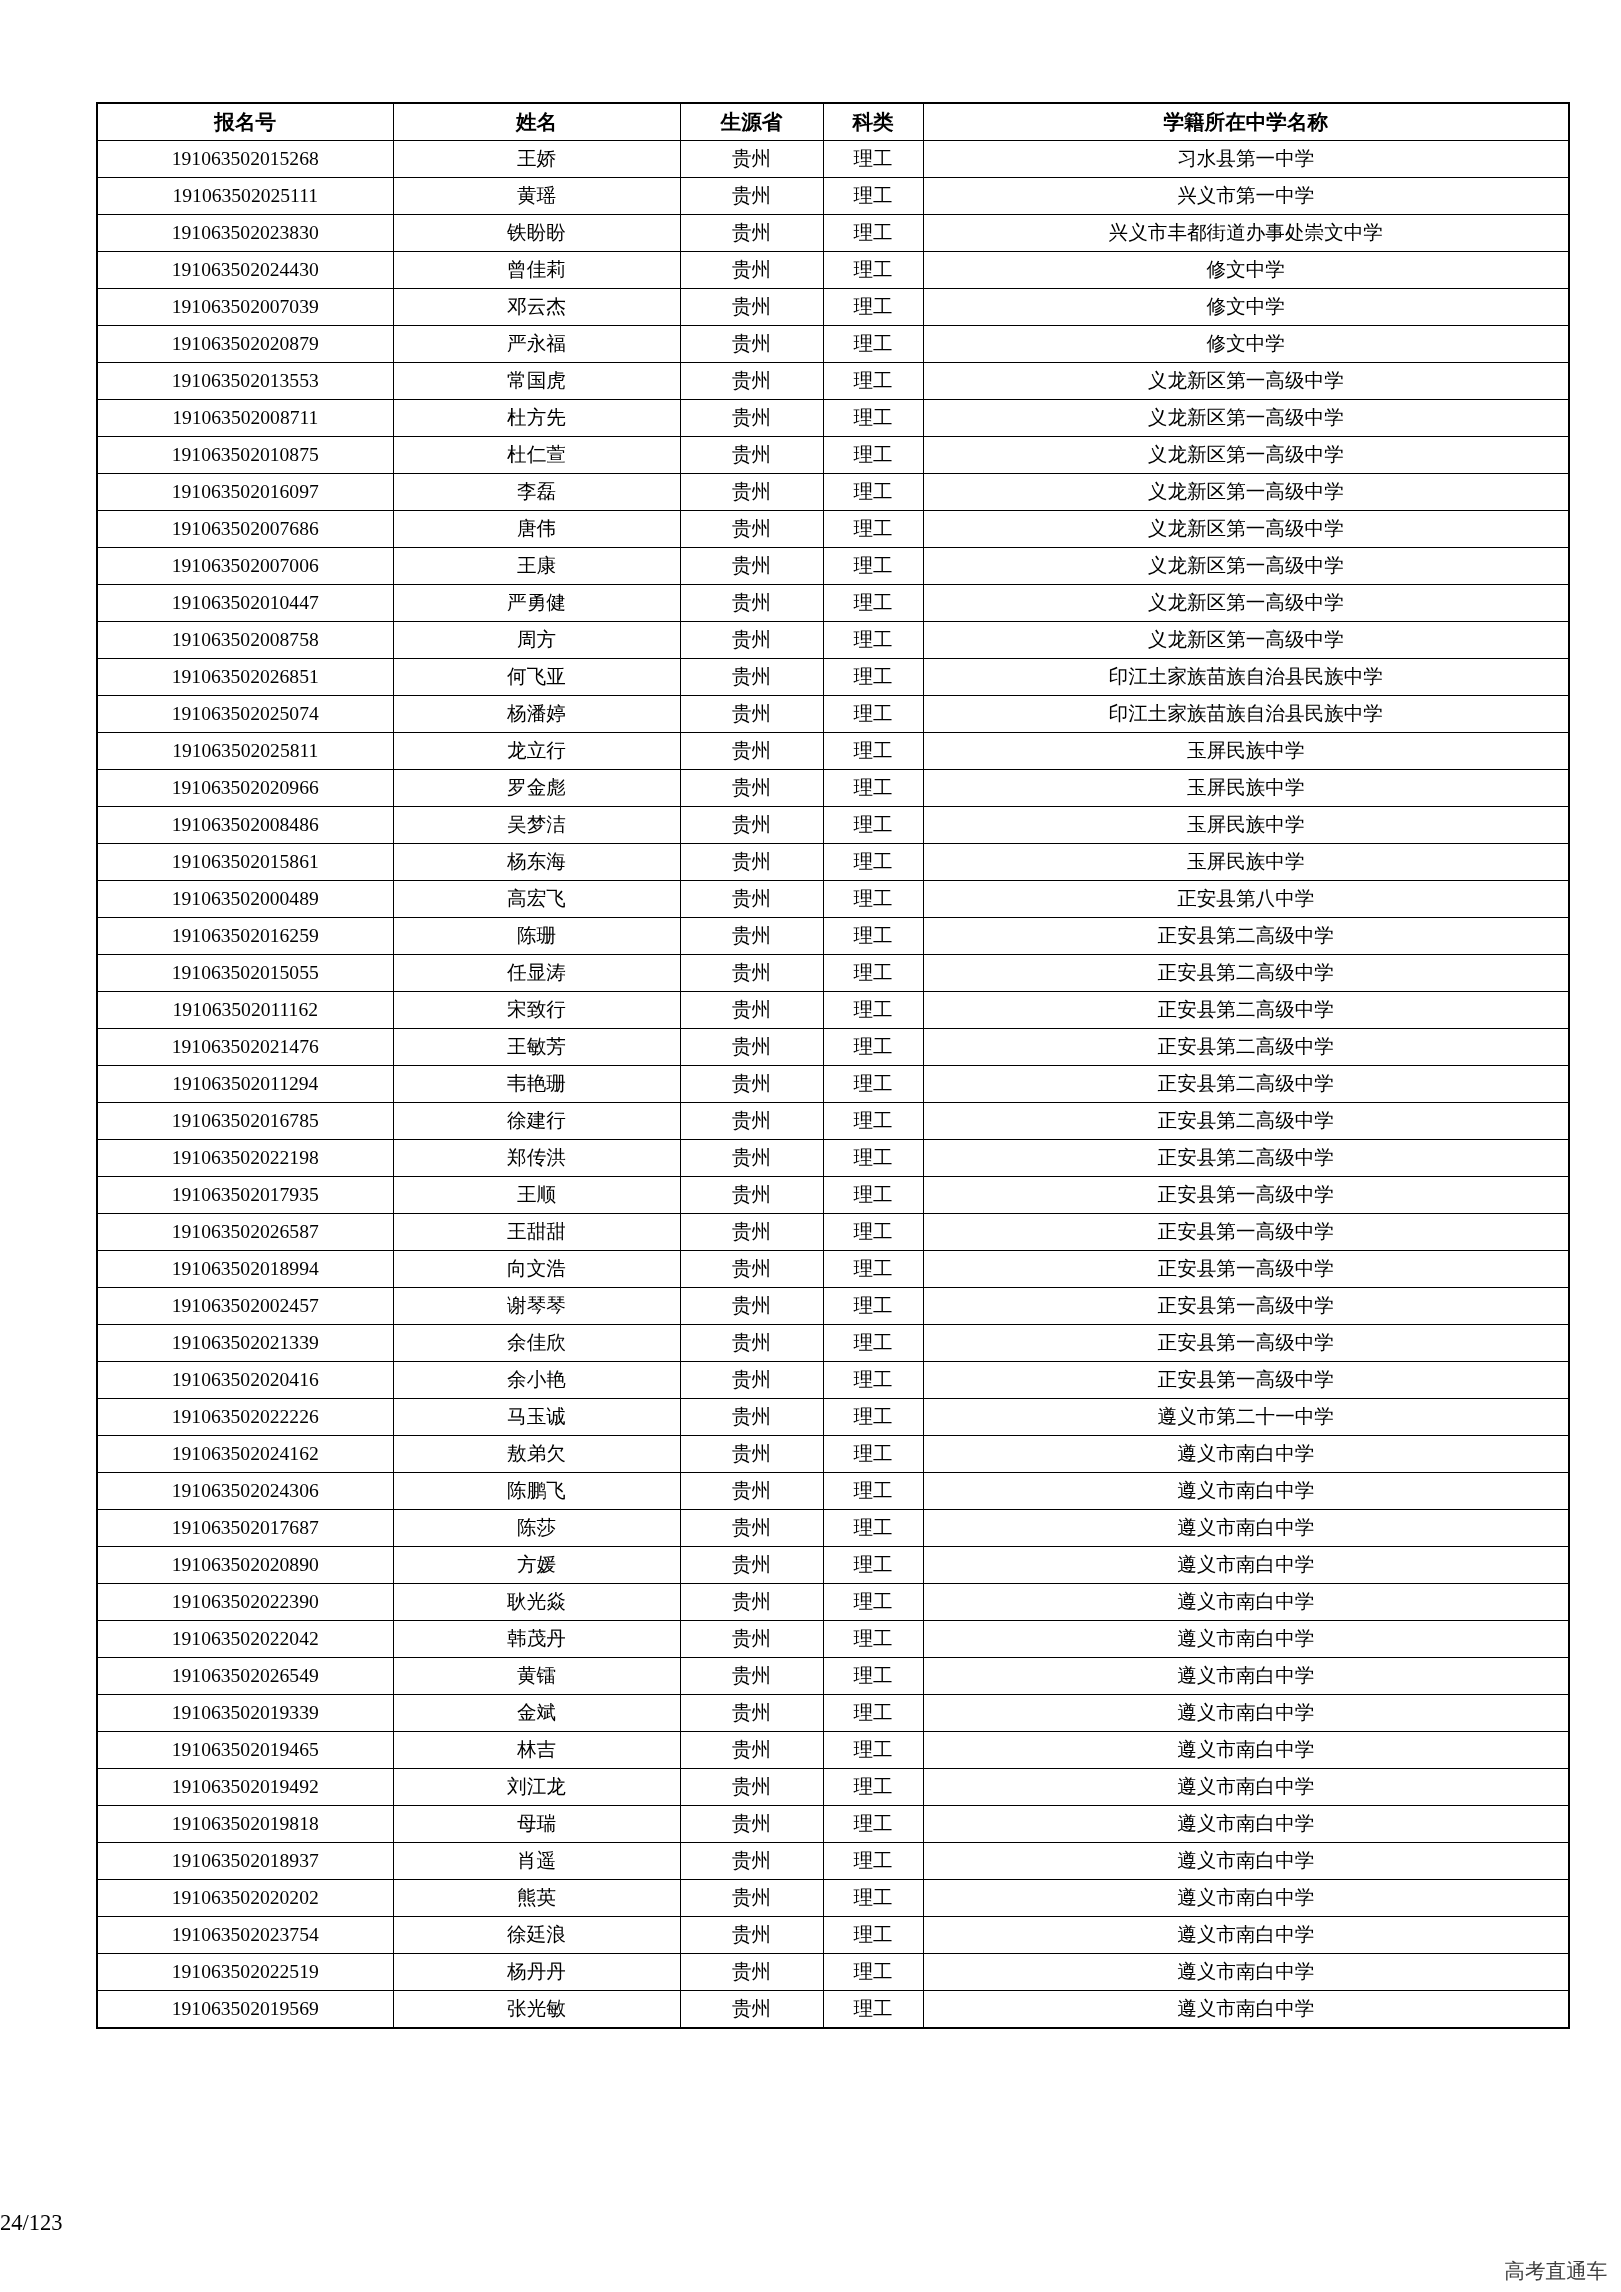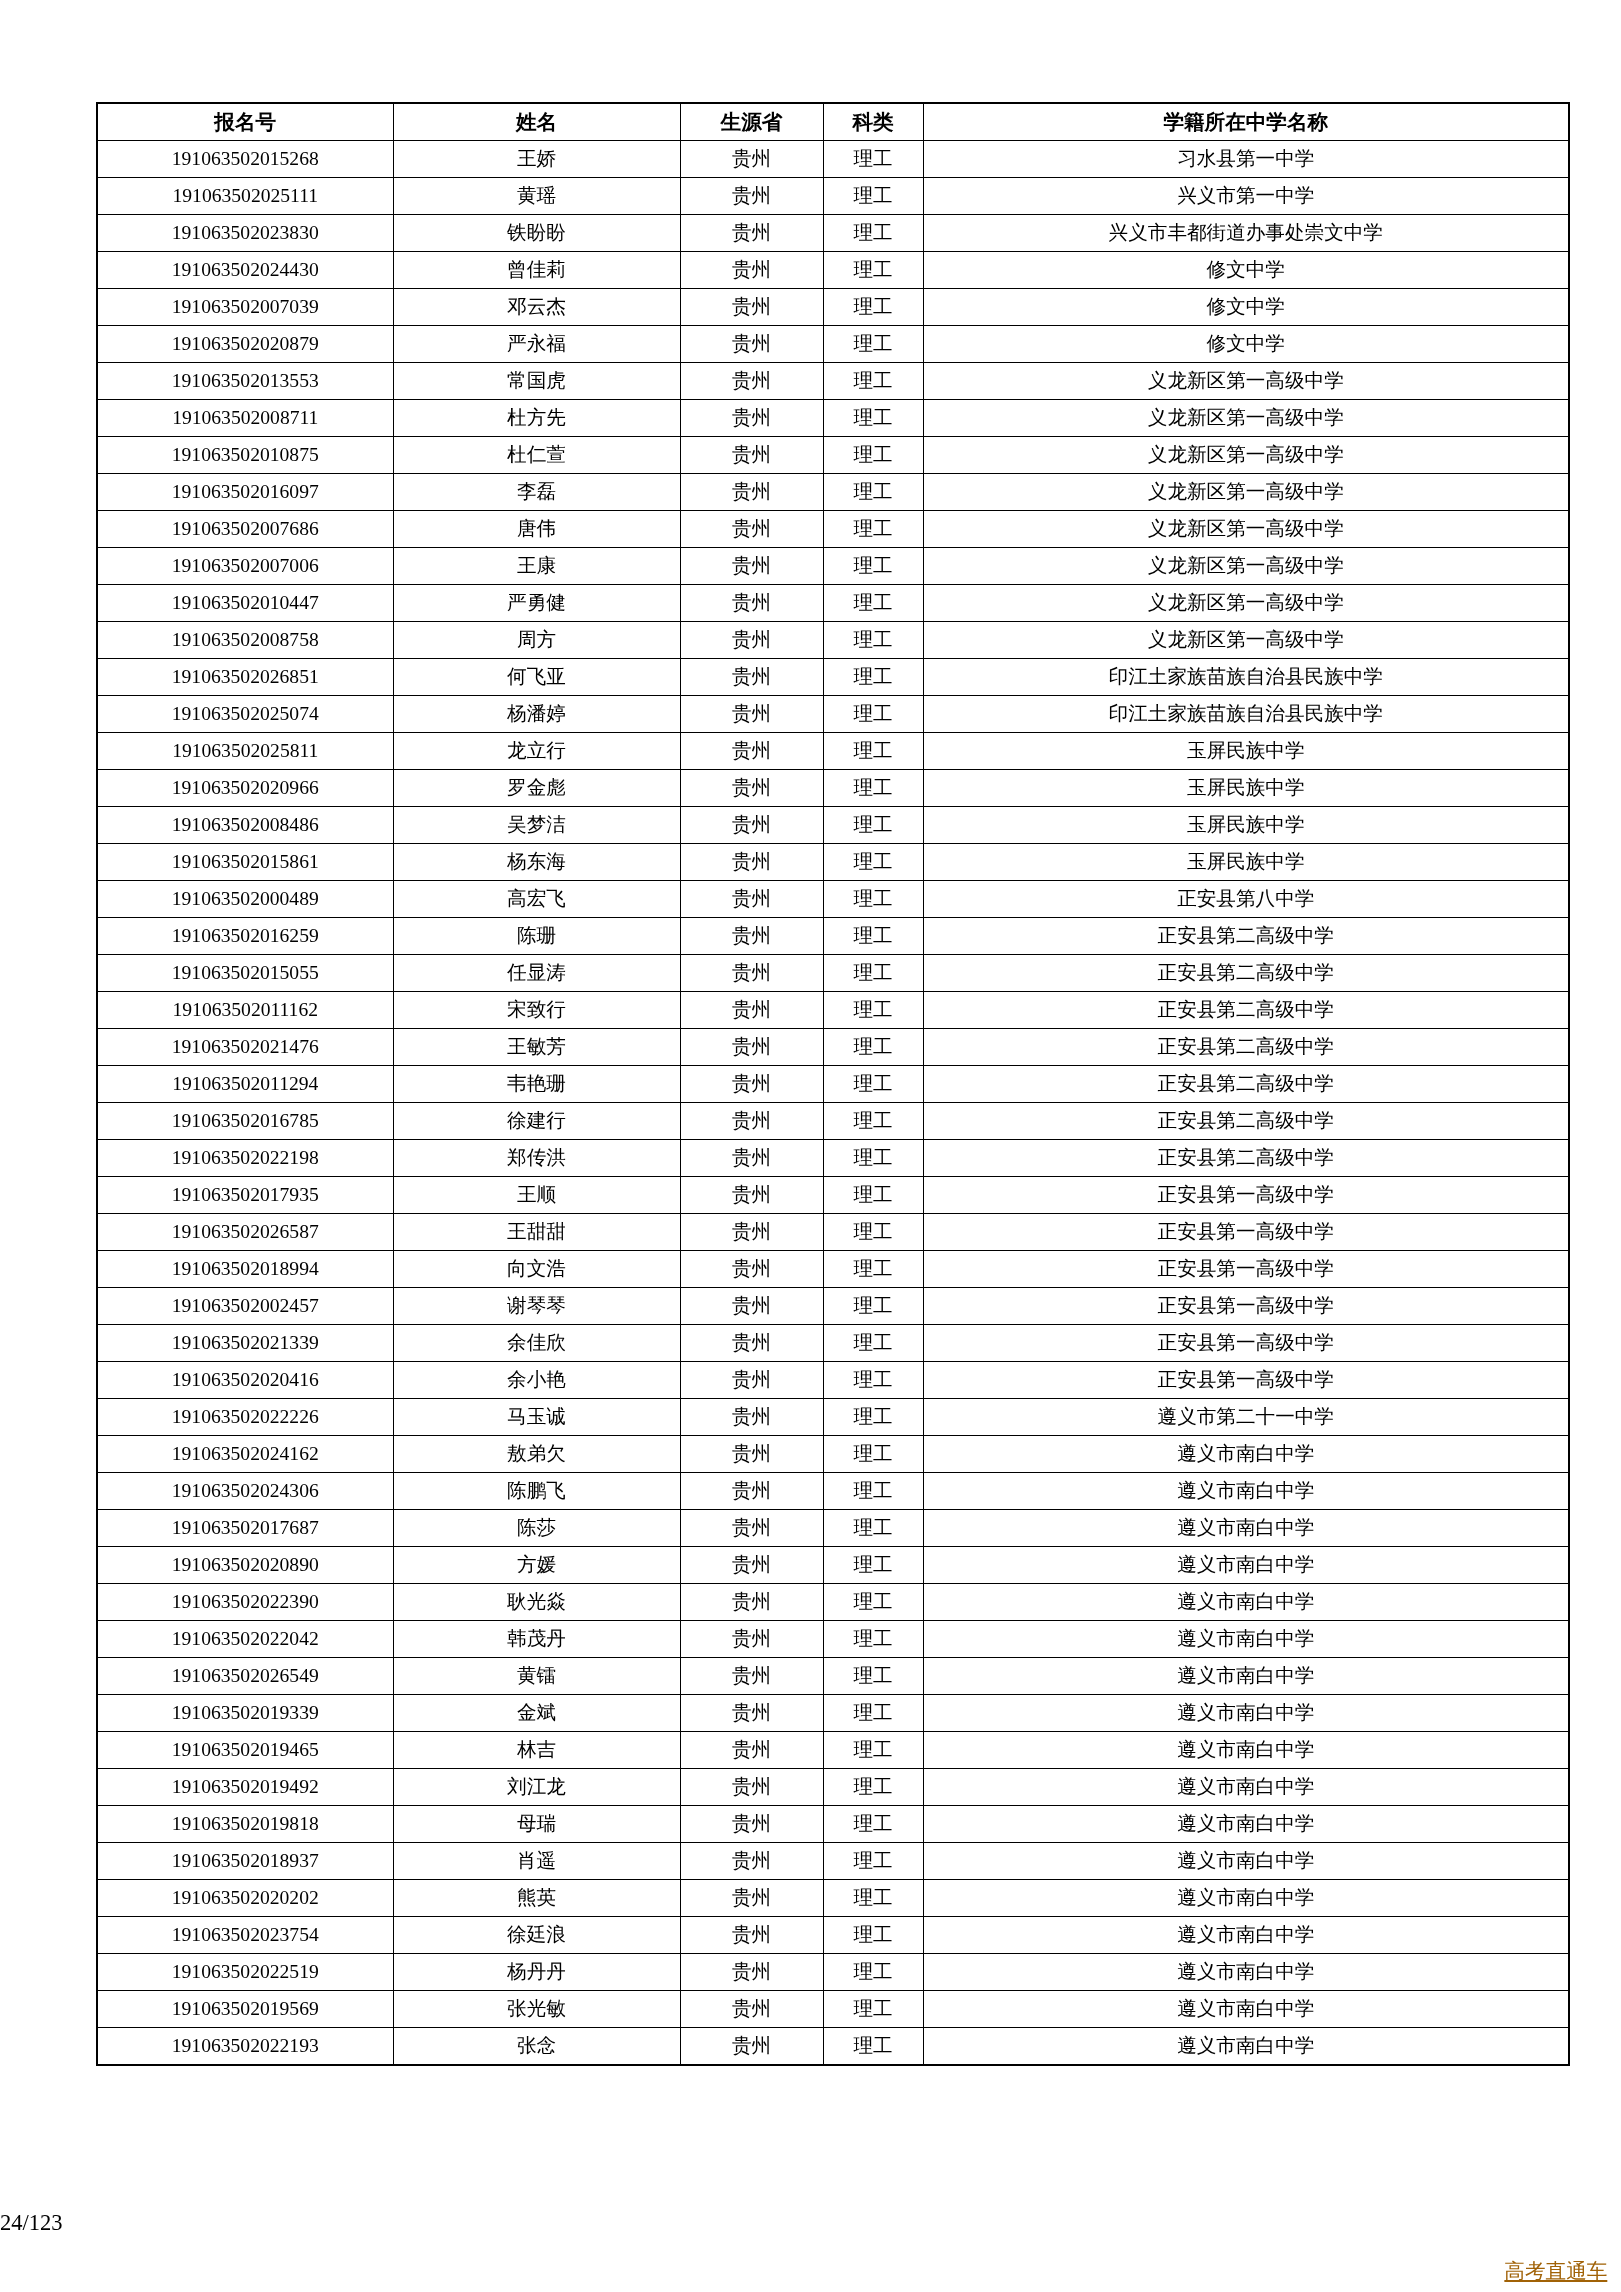--- a/index.html
+++ b/index.html
@@ -51,23 +51,22 @@
     right: 0;
     top: 2210px;
     font-size: 22.5px;
     font-family: "Liberation Serif", "DejaVu Serif", serif;
   }
   .watermark {
     position: absolute;
     right: 13.7px;
     bottom: 7.8px;
     font-size: 20.6px;
-    color: #a16207;
+    color: #404040;
     font-family: "Liberation Sans", "DejaVu Sans", sans-serif;
-    text-decoration: underline;
   }
 </style>
 </head>
 <body>
 
 <div class="page">
 
   <table class="roster">
     <colgroup>
       <col style="width:296px">
@@ -436,27 +435,20 @@
           <td>理工</td>
           <td>遵义市南白中学</td>
         </tr>
         <tr>
           <td>191063502019569</td>
           <td>张光敏</td>
           <td>贵州</td>
           <td>理工</td>
           <td>遵义市南白中学</td>
         </tr>
-        <tr>
-          <td>191063502022193</td>
-          <td>张念</td>
-          <td>贵州</td>
-          <td>理工</td>
-          <td>遵义市南白中学</td>
-        </tr>
       </tbody>
   </table>
 
   <div class="footer-page">24/123</div>
 
   <div class="watermark">高考直通车</div>
 
 </div>
 
 

